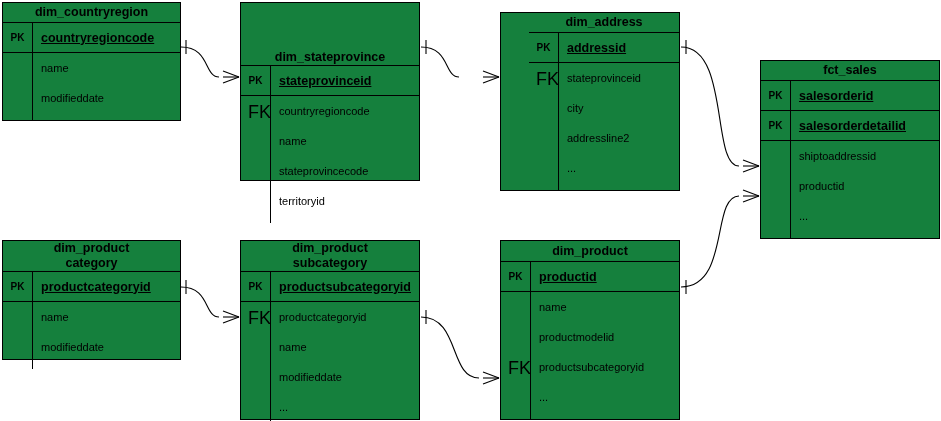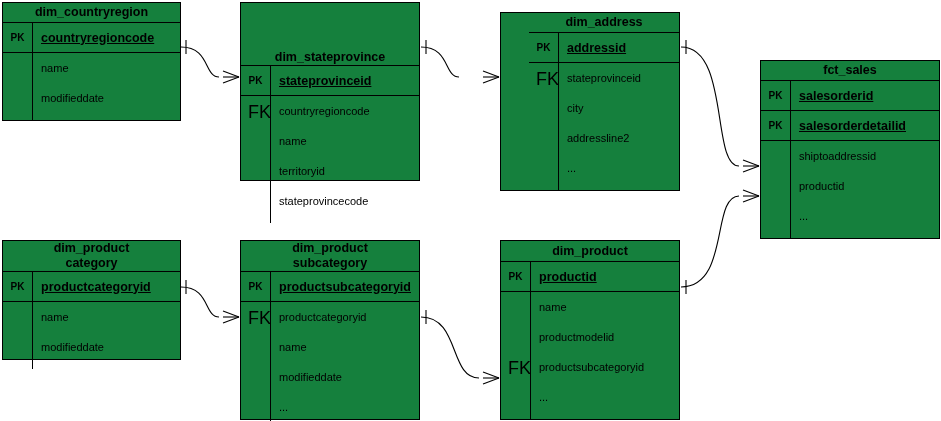--- a/index.html
+++ b/index.html
@@ -188,22 +188,22 @@
       <div class="key-col">PK</div>
       <div class="key-name">stateprovinceid</div>
     </div>
     <div class="body-sect">
       <div class="body-keycol">
         <span class="fk-tag" style="top:9px;">FK</span>
       </div>
       <div class="body-fields">
         <span class="field">countryregioncode</span>
         <span class="field">name</span>
+        <span class="field">stateprovincecode</span>
         <span class="field">territoryid</span>
-        <span class="field">stateprovincecode</span>
       </div>
     </div>
   </div>
 
   <div class="entity" style="left:500px; top:12px; width:180px; height:179px;padding-left:28px;">
     <div class="entity-title" style="height:30px;">dim_address</div>
     <div class="key-row">
       <div class="key-col">PK</div>
       <div class="key-name">addressid</div>
     </div>

